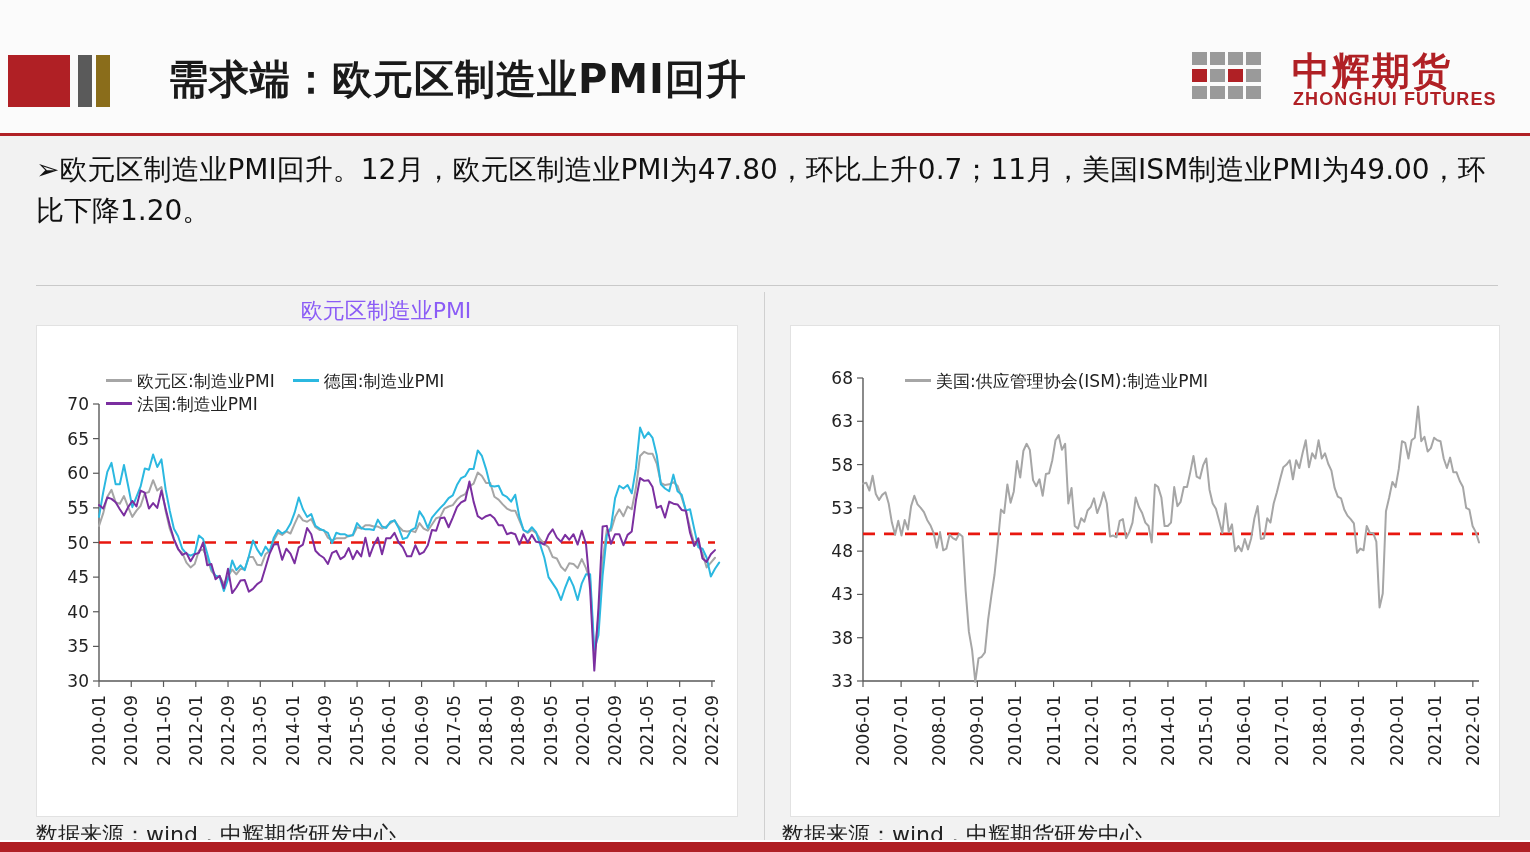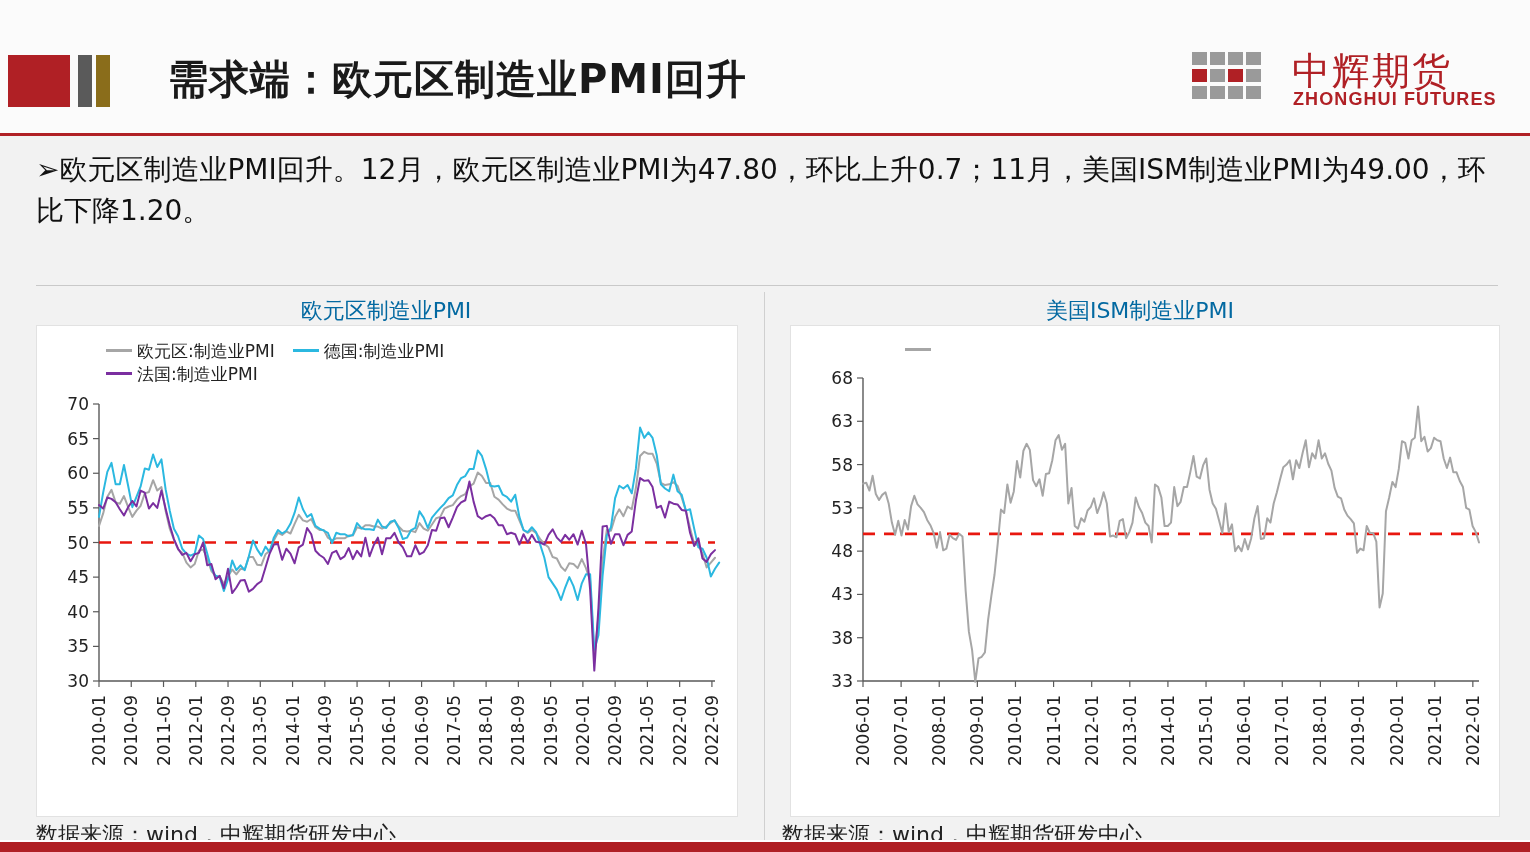--- a/index.html
+++ b/index.html
@@ -42,21 +42,21 @@
   }
   .logo-grid{
     position:absolute;left:0;top:6px;width:88px;height:48px;
   }
   .logo-grid i{
     position:absolute;width:15px;height:13px;display:block;
   }
   .logo-cn{
     position:absolute;left:100px;top:0px;
     font-family:"DejaVu Sans", sans-serif;
-    font-size:38px;font-weight:normal;color:#b02025;
+    font-size:38px;font-weight:bold;color:#b02025;
     letter-spacing:2px;white-space:nowrap;
   }
   .logo-en{
     position:absolute;left:101px;top:43px;
     font-size:18px;font-weight:bold;color:#b02025;letter-spacing:1.1px;
     white-space:nowrap;
   }
   
   .bullet{
     position:absolute;left:36px;top:150px;width:1470px;
@@ -64,38 +64,39 @@
     font-size:28px;color:#111;line-height:1.45;
     letter-spacing:0px;
   }
   .divider{
     position:absolute;left:36px;top:285px;width:1462px;height:1px;background:#c9c9c9;
   }
   
   .panel-title{
     position:absolute;
     font-family:"DejaVu Sans", sans-serif;
-    font-size:22px;color:#0369a1;text-align:center;
+    font-size:22px;color:#8b5cf6;text-align:center;
   }
   .panel{
     position:absolute;background:#ffffff;border:1px solid #e2e2e2;
   }
   .src{
     position:absolute;
     font-family:"DejaVu Sans", sans-serif;
     font-size:22px;color:#222;
   }
   .vline{
     position:absolute;left:764px;top:292px;width:1px;height:548px;background:#d0d0d0;
   }
   .legend{
     position:absolute;
     font-family:"DejaVu Sans", sans-serif;
     font-size:17px;color:#222;
     white-space:nowrap;
+    margin-top:30px;
   }
   .legend .ln{
     display:inline-block;width:26px;height:0;border-top:3px solid #888;
     vertical-align:middle;margin-right:5px;margin-bottom:3px;
   }
   .legend .item{margin-right:18px;display:inline-block;}
   svg{display:block;}
   .ytick, .xtick{
     font-family:"DejaVu Sans", sans-serif;
     font-size:17px;fill:#222;
@@ -212,21 +213,20 @@
         <text x="0" y="0" class="xtick" text-anchor="end" transform="translate(648.661052631579,369) rotate(-90)">2022-01</text>
         <line x1="674.92" y1="355" x2="674.92" y2="361" stroke="#595959" stroke-width="1.2"></line>
         <text x="0" y="0" class="xtick" text-anchor="end" transform="translate(680.92,369) rotate(-90)">2022-09</text>
       </svg>
   </div>
 
   <div class="legend" id="legend-left" style="left:106px;top:340px;width:620px;"><span class="item"><span class="ln" style="border-top-color: rgb(166, 166, 166);"></span><span>欧元区:制造业PMI</span></span><span class="item"><span class="ln" style="border-top-color: rgb(43, 184, 224);"></span><span>德国:制造业PMI</span></span><br><span class="item"><span class="ln" style="border-top-color: rgb(123, 47, 160);"></span><span>法国:制造业PMI</span></span></div>
 
   <div class="src" style="left:36px;top:820px;">数据来源：wind，中辉期货研发中心</div>
 
-  <div class="panel-title" style="left:790px;top:296px;width:700px;">美国ISM制造业PMI</div>
 
   <div class="panel" id="right-panel" style="left:790px;top:325px;width:708px;height:490px;">
     <svg id="svg-right" width="708" height="490" viewBox="0 0 708 490">
         <line x1="72" y1="52" x2="72" y2="355" stroke="#595959" stroke-width="1.4"></line>
         <line x1="72" y1="355" x2="688" y2="355" stroke="#595959" stroke-width="1.4"></line>
         <line x1="66" y1="355" x2="72" y2="355" stroke="#595959" stroke-width="1.2"></line>
         <text x="62" y="361" text-anchor="end" class="ytick">33</text>
         <line x1="66" y1="311.7142857142857" x2="72" y2="311.7142857142857" stroke="#595959" stroke-width="1.2"></line>
         <text x="62" y="317.7142857142857" text-anchor="end" class="ytick">38</text>
         <line x1="66" y1="268.42857142857144" x2="72" y2="268.42857142857144" stroke="#595959" stroke-width="1.2"></line>
@@ -273,19 +273,19 @@
         <text x="0" y="0" class="xtick" text-anchor="end" transform="translate(573.495,369) rotate(-90)">2019-01</text>
         <line x1="605.61" y1="355" x2="605.61" y2="361" stroke="#595959" stroke-width="1.2"></line>
         <text x="0" y="0" class="xtick" text-anchor="end" transform="translate(611.61,369) rotate(-90)">2020-01</text>
         <line x1="643.725" y1="355" x2="643.725" y2="361" stroke="#595959" stroke-width="1.2"></line>
         <text x="0" y="0" class="xtick" text-anchor="end" transform="translate(649.725,369) rotate(-90)">2021-01</text>
         <line x1="681.84" y1="355" x2="681.84" y2="361" stroke="#595959" stroke-width="1.2"></line>
         <text x="0" y="0" class="xtick" text-anchor="end" transform="translate(687.84,369) rotate(-90)">2022-01</text>
       </svg>
   </div>
 
-  <div class="legend" id="legend-right" style="left:905px;top:340px;width:600px;"><span class="item"><span class="ln" style="border-top-color: rgb(166, 166, 166);"></span></span></div>
+  <div class="legend" id="legend-right" style="left:905px;top:340px;width:600px;"><span class="item"><span class="ln" style="border-top-color: rgb(166, 166, 166);"></span><span>美国:供应管理协会(ISM):制造业PMI</span></span></div>
 
   <div class="src" style="left:782px;top:820px;">数据来源：wind，中辉期货研发中心</div>
 
   <div class="footer-strip2"></div>
   <div class="footer-strip"></div>
 </div>
 
 </body></html>

